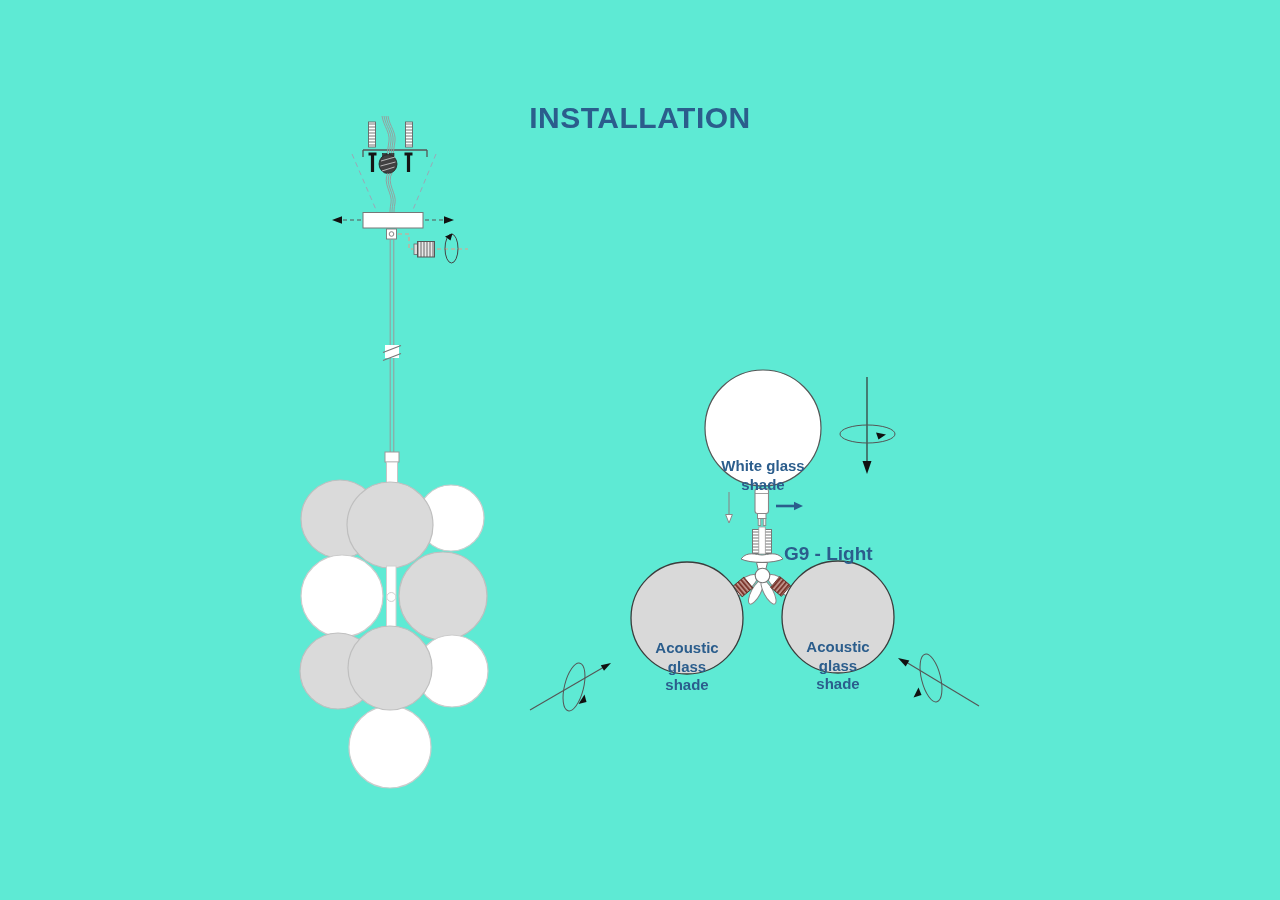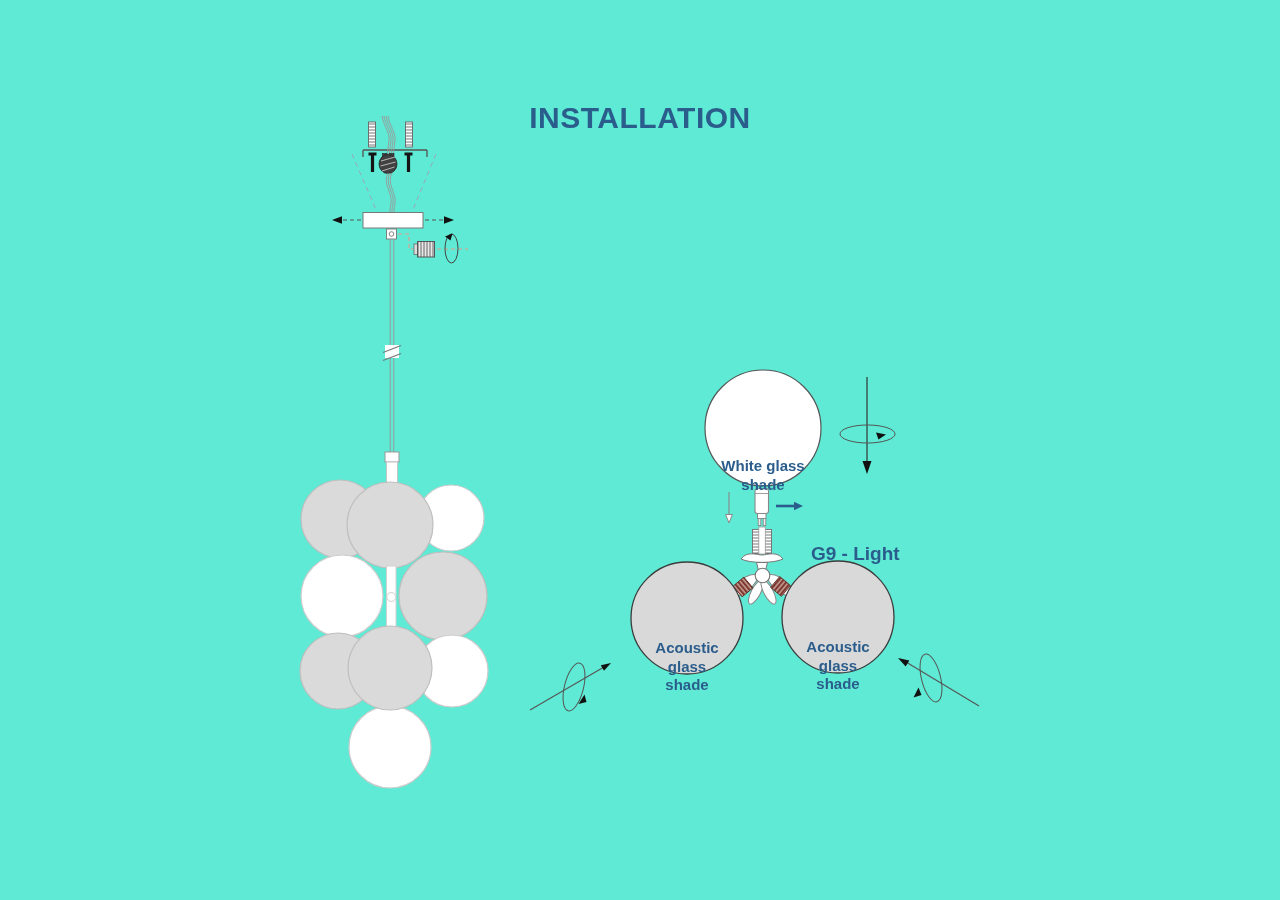--- a/index.html
+++ b/index.html
@@ -13,21 +13,21 @@
     font-family:"Liberation Sans", sans-serif;font-weight:700;font-size:30px;
     letter-spacing:.5px;color:#2b5d8c;margin:0;
   }
   .lbl{
     position:absolute;text-align:center;color:#2b5d8c;font-weight:700;
     font-size:15px;line-height:18.5px;font-family:"Liberation Sans", sans-serif;margin-top:48px;
   }
   .lbl-white-shade{left:703px;top:409px;width:120px;}
   .lbl-acoustic-left{left:627px;top:591px;width:120px;}
   .lbl-acoustic-right{left:778px;top:590px;width:120px;}
-  .lbl-g9{left:811px;top:496px;width:130px;text-align:left;font-size:19px;line-height:20px;}
+  .lbl-g9{left:784px;top:496px;width:130px;text-align:left;font-size:19px;line-height:20px;}
 </style>
 </head>
 <body>
 
 <div class="stage">
 
   <svg width="1280" height="900" viewBox="0 0 1280 900">
     <defs>
       <pattern id="thrH" width="4" height="3" patternUnits="userSpaceOnUse">
         <rect width="4" height="3" fill="#ffffff"></rect>

